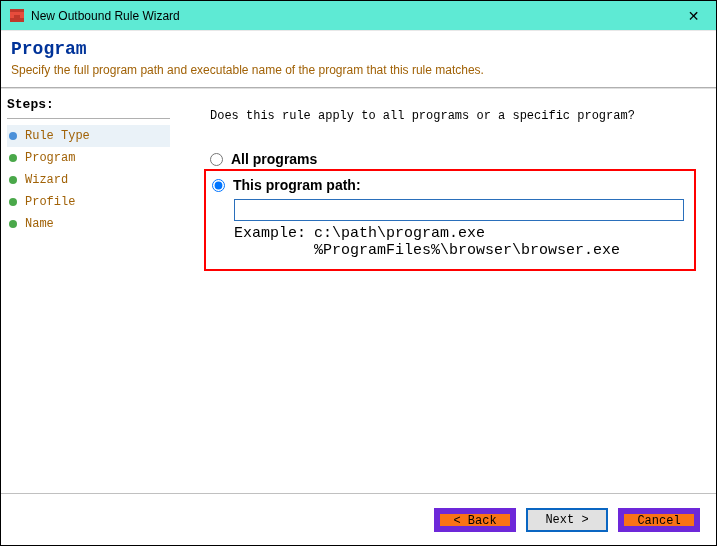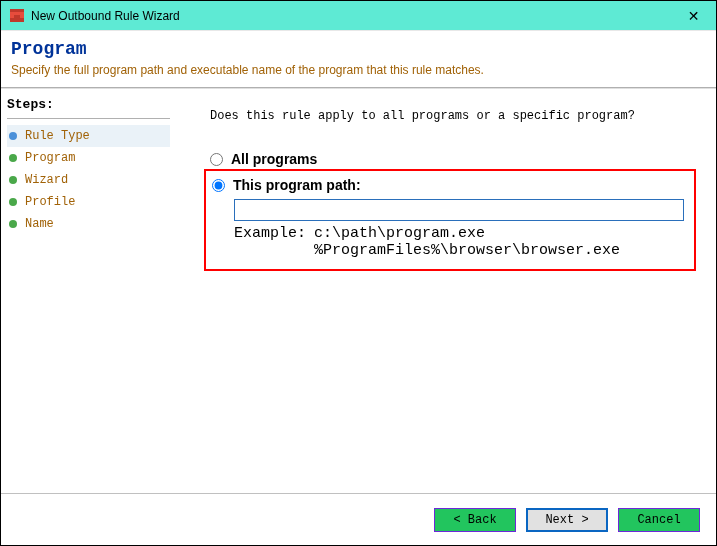--- a/index.html
+++ b/index.html
@@ -186,22 +186,22 @@
     height: 52px;
     display: flex;
     align-items: center;
     justify-content: flex-end;
     padding: 0 16px;
     gap: 10px;
   }
   .footer button {
     min-width: 82px;
     height: 24px;
-    border: 1px solid #6d28d9;
-    background: #22c55e;
+    border: 6px solid #6d28d9;
+    background: #f97316;
     font-family: "Courier New", monospace;
     font-size: 12px;
     cursor: pointer;
     padding: 0 8px;
   }
   .footer button.primary {
     border: 2px solid #0a66c2;
     background: #e1e1e1;
   }
 </style>

